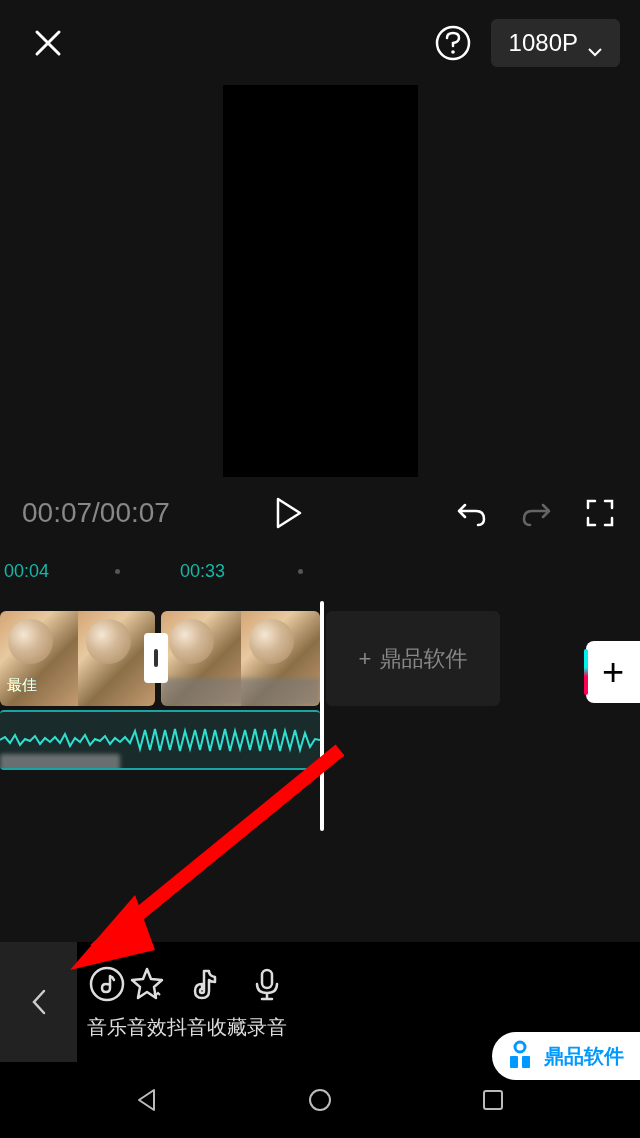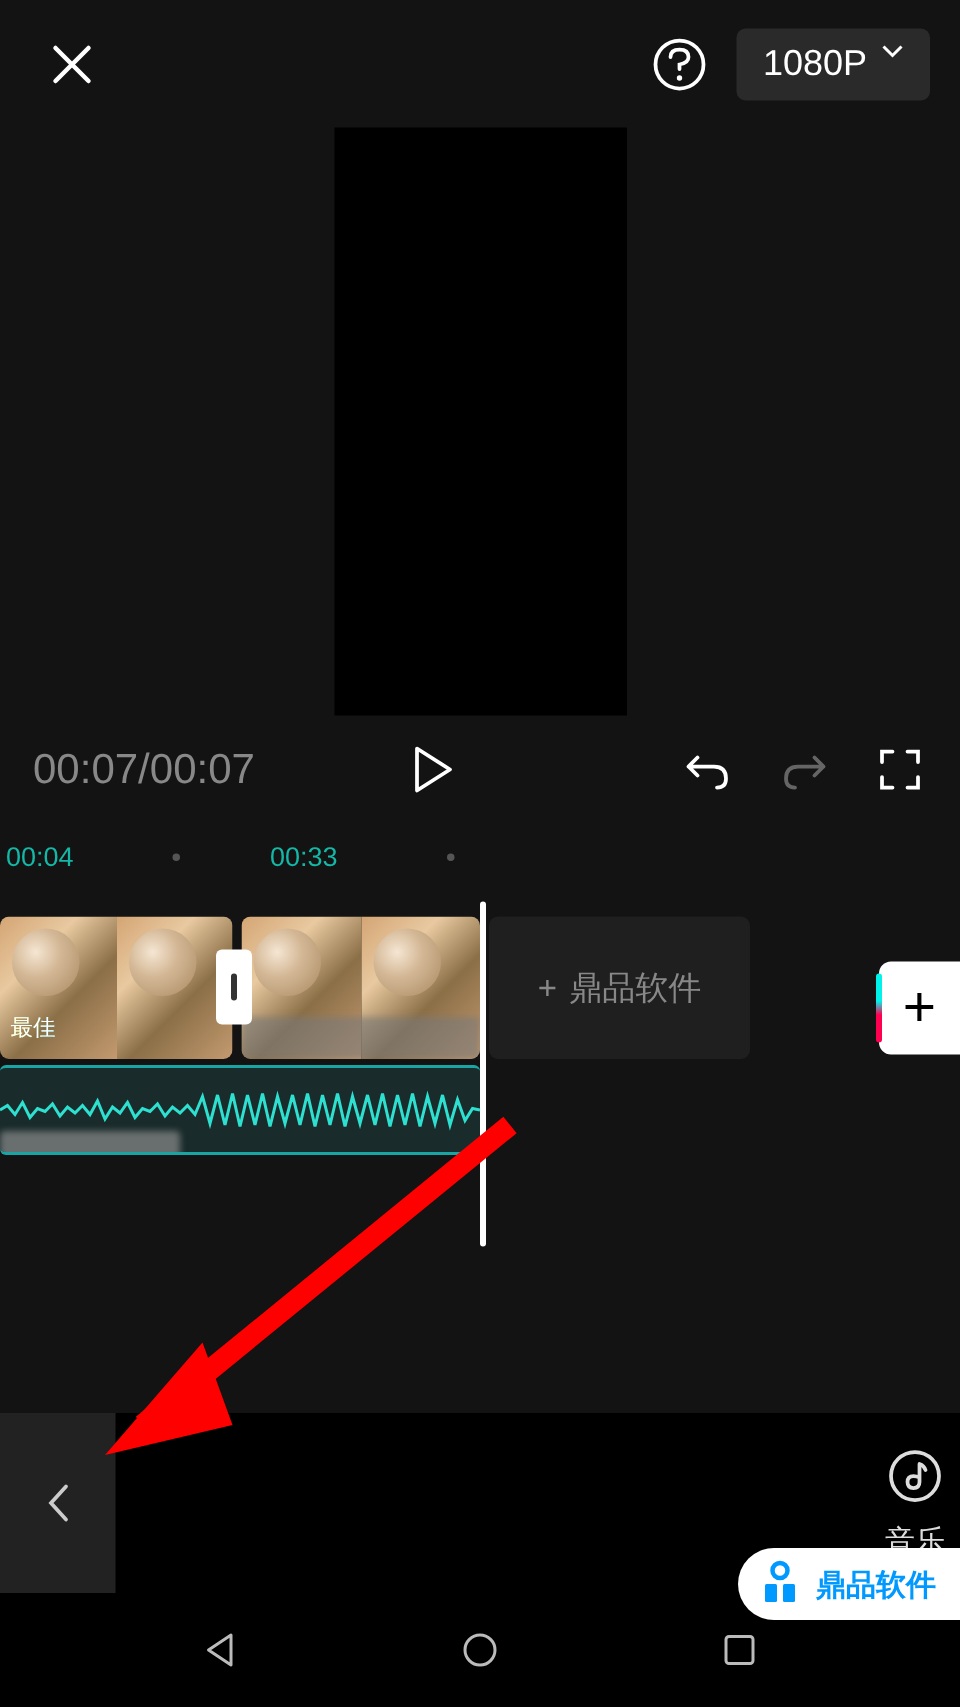--- a/index.html
+++ b/index.html
@@ -27,21 +27,21 @@
 .close-btn { width: 36px; height: 36px; display:flex; align-items:center; justify-content:center; cursor:pointer; margin-left:10px;}
 .help-btn { width: 40px; height: 40px; display:flex; align-items:center; justify-content:center; cursor:pointer; }
 
 .resolution-btn {
   background: #2a2a2a;
   border-radius: 6px;
   padding: 10px 18px;
   font-size: 24px;
   font-weight: 500;
   display: flex;
-  align-items: flex-start;
+  align-items: flex-end;
   gap: 10px;
   cursor: pointer;
 }
 .export-btn {
   background: #fe2c55;
   border-radius: 6px;
   padding: 10px 22px;
   font-size: 24px;
   font-weight: 500;
   cursor: pointer;
@@ -235,21 +235,21 @@
   height:120px;
   background:#222;
   display:flex;
   align-items:center;
   justify-content:center;
   cursor:pointer;
 }
 .tool-items{
   flex:1;
   display:flex;
-  justify-content:flex-end;
+  justify-content:flex-start;
   padding:0 10px;
 }
 .tool-item{
   display:flex;
   flex-direction:column;
   align-items:center;
   gap:10px;
   cursor:pointer;
   color:#ddd;
   font-size:20px;
@@ -412,20 +412,46 @@
   <div class="tool-items" id="tool-items">
       <div class="tool-item">
         <div class="tool-icon">
           <svg width="38" height="38" viewBox="0 0 38 38">
             <circle cx="19" cy="19" r="16" fill="none" stroke="#ddd" stroke-width="2.5"></circle>
             <path d="M22 11 L22 23 Q22 27 18 27 Q14 27 14 23 Q14 19 18 19 Q20 19 22 20 M22 11 Q25 12 26 15" fill="none" stroke="#ddd" stroke-width="2.5" stroke-linecap="round"></path>
           </svg>
         </div>
         <span>音乐</span>
       </div>
+      <div class="tool-item">
+        <div class="tool-icon">
+          <svg width="38" height="38" viewBox="0 0 38 38">
+            <path d="M19 4 L23 14 L34 15 L26 22 L28 33 L19 27 L10 33 L12 22 L4 15 L15 14 Z" fill="none" stroke="#ddd" stroke-width="2.5" stroke-linejoin="round"></path>
+            <path d="M26 28 L28 30 L30 28 L32 30" fill="none" stroke="#ddd" stroke-width="2"></path>
+          </svg>
+        </div>
+        <span>音效</span>
+      </div>
+      <div class="tool-item">
+        <div class="tool-icon">
+          <svg width="38" height="38" viewBox="0 0 38 38">
+            <path d="M21 6 Q21 11 27 12 L27 17 Q23 17 21 15 L21 26 Q21 33 14 33 Q7 33 7 26 Q7 19 14 19 L14 24 Q12 24 12 26 Q12 28 14 28 Q16 28 16 26 L16 6 Z" fill="none" stroke="#ddd" stroke-width="2.5" stroke-linejoin="round"></path>
+          </svg>
+        </div>
+        <span>抖音收藏</span>
+      </div>
+      <div class="tool-item">
+        <div class="tool-icon">
+          <svg width="38" height="38" viewBox="0 0 38 38">
+            <rect x="14" y="5" width="10" height="18" rx="5" fill="none" stroke="#ddd" stroke-width="2.5"></rect>
+            <path d="M9 19 Q9 28 19 28 Q29 28 29 19 M19 28 L19 34 M14 34 L24 34" fill="none" stroke="#ddd" stroke-width="2.5" stroke-linecap="round"></path>
+          </svg>
+        </div>
+        <span>录音</span>
+      </div>
     </div>
 </div>
 
 <div class="navbar">
   <div class="nav-btn">
     <svg width="26" height="26" viewBox="0 0 26 26">
       <path d="M20 3 L5 13 L20 23 Z" fill="none" stroke="#bbb" stroke-width="2" stroke-linejoin="round"></path>
     </svg>
   </div>
   <div class="nav-btn">

